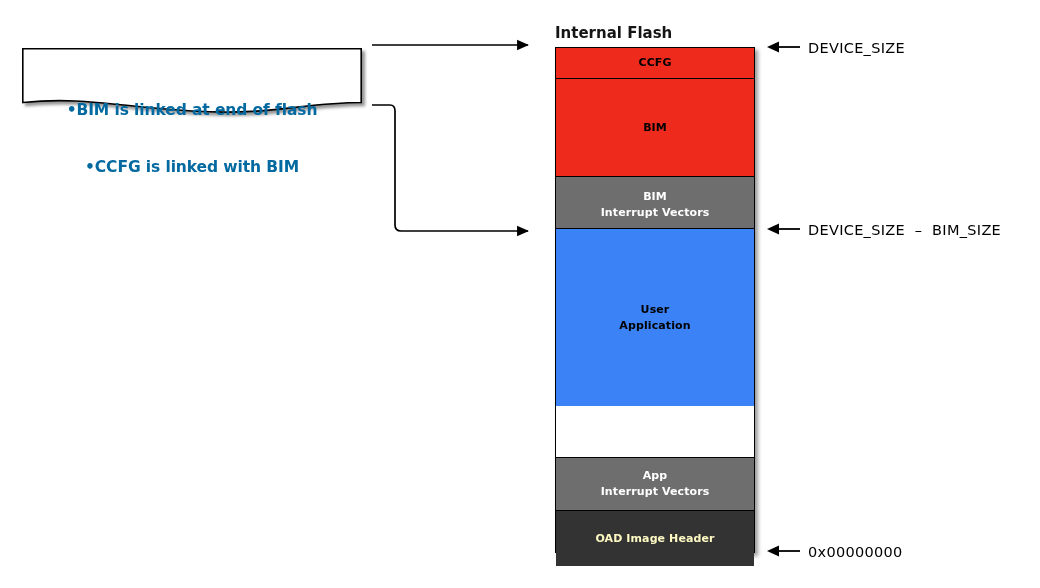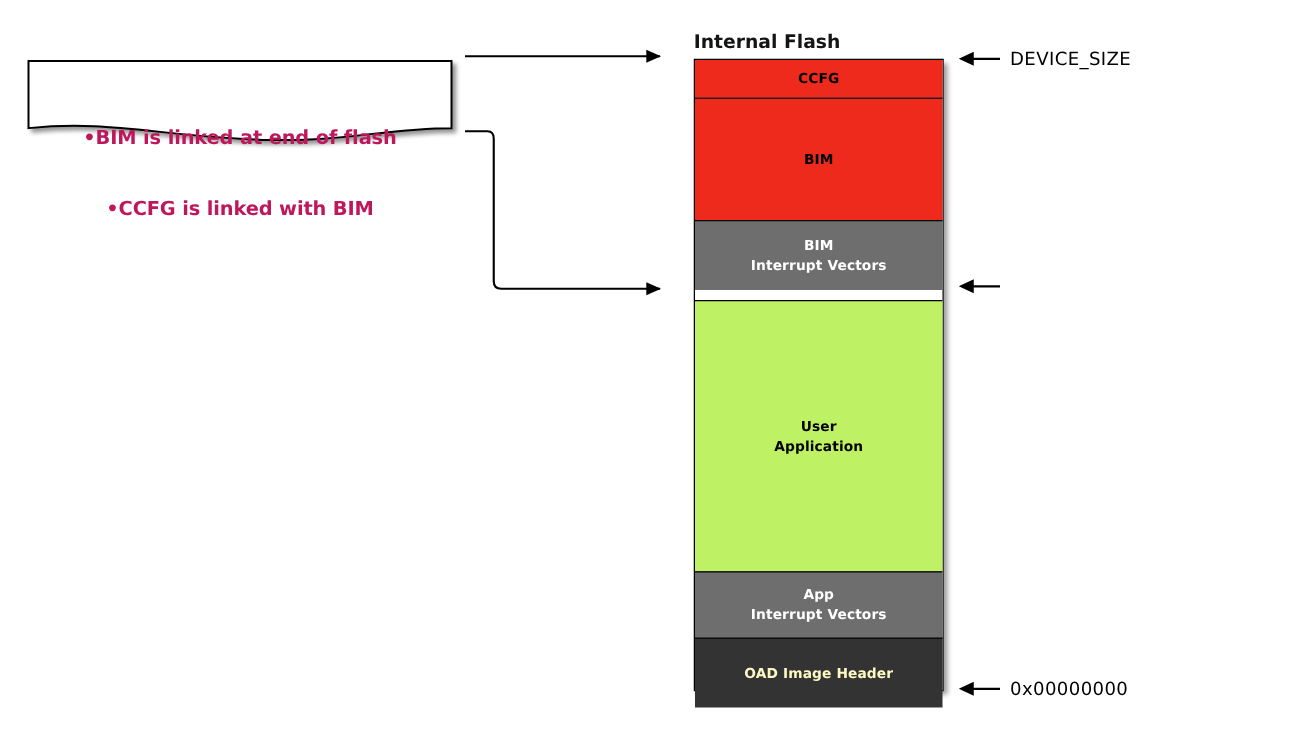--- a/index.html
+++ b/index.html
@@ -40,21 +40,21 @@
   #note-text {
     position: absolute;
     left: 0;
     top: 15px;
     width: 340px;
     text-align: center;
     font-size: 15.5px;
     line-height: 19px;
     font-weight: 700;
     letter-spacing: -0.1px;
-    color: #be185d;
+    color: #0369a1;
     white-space: pre;
   }
   #note-line-1 { display: block; }
   #note-line-2 { display: block; }
 
   
   #flash-title {
     position: absolute;
     left: 555px;
     top: 24px;
@@ -153,40 +153,41 @@
     <path d="M 372 105 L 390 105 Q 395 105 395 111 L 395 225 Q 395 231 401 231 L 528 231" stroke="#000000" stroke-width="1.7" fill="none" marker-end="url(#arrowRight)"></path>
   </svg>
 
   <div id="flash-title">Internal Flash</div>
 
   <div id="flash-stack">
     <div class="mem-block" style="top: 0px; height: 30px; background: rgb(238, 42, 28); color: rgb(0, 0, 0);">CCFG</div>
     <div class="mem-block with-top-border" style="top: 30px; height: 98px; background: rgb(238, 42, 28); color: rgb(0, 0, 0);">BIM</div>
     <div class="mem-block with-top-border" style="top: 128px; height: 56px; background: rgb(110, 110, 110); color: rgb(255, 255, 255);">BIM
 Interrupt Vectors</div>
-    <div class="mem-block with-top-border" style="top: 192px; height: 219px; background: #bef264; color: rgb(0, 0, 0);">User
+    <div class="mem-block with-top-border" style="top: 180px; height: 178px; background: #3b82f6; color: rgb(0, 0, 0);">User
 Application</div>
     <div class="mem-block with-top-border" style="top: 409px; height: 53px; background: rgb(110, 110, 110); color: rgb(255, 255, 255); text-align: center;">App
 Interrupt Vectors</div>
     <div class="mem-block with-top-border" style="top: 462px; height: 56px; background: rgb(51, 51, 51); color: #fef9c3;">OAD Image Header</div>
   </div>
 
   <div class="pointer-label" id="label-0" style="left: 766px; top: 40px;">
     <svg class="arrow-left-glyph" viewBox="0 0 34 14">
       <path d="M 34 7 L 12 7" stroke="#000000" stroke-width="1.8" fill="none"></path>
       <path d="M 1 7 L 13 1.4 L 13 12.6 z" fill="#000000"></path>
     </svg>
     <span>DEVICE_SIZE</span>
   </div>
 
   <div class="pointer-label" id="label-1" style="left: 766px; top: 222px;">
     <svg class="arrow-left-glyph" viewBox="0 0 34 14">
       <path d="M 34 7 L 12 7" stroke="#000000" stroke-width="1.8" fill="none"></path>
       <path d="M 1 7 L 13 1.4 L 13 12.6 z" fill="#000000"></path>
     </svg>
+    <span>DEVICE_SIZE  –  BIM_SIZE</span>
   </div>
 
   <div class="pointer-label" id="label-2" style="left: 766px; top: 544px;">
     <svg class="arrow-left-glyph" viewBox="0 0 34 14">
       <path d="M 34 7 L 12 7" stroke="#000000" stroke-width="1.8" fill="none"></path>
       <path d="M 1 7 L 13 1.4 L 13 12.6 z" fill="#000000"></path>
     </svg>
     <span>0x00000000</span>
   </div>
 

